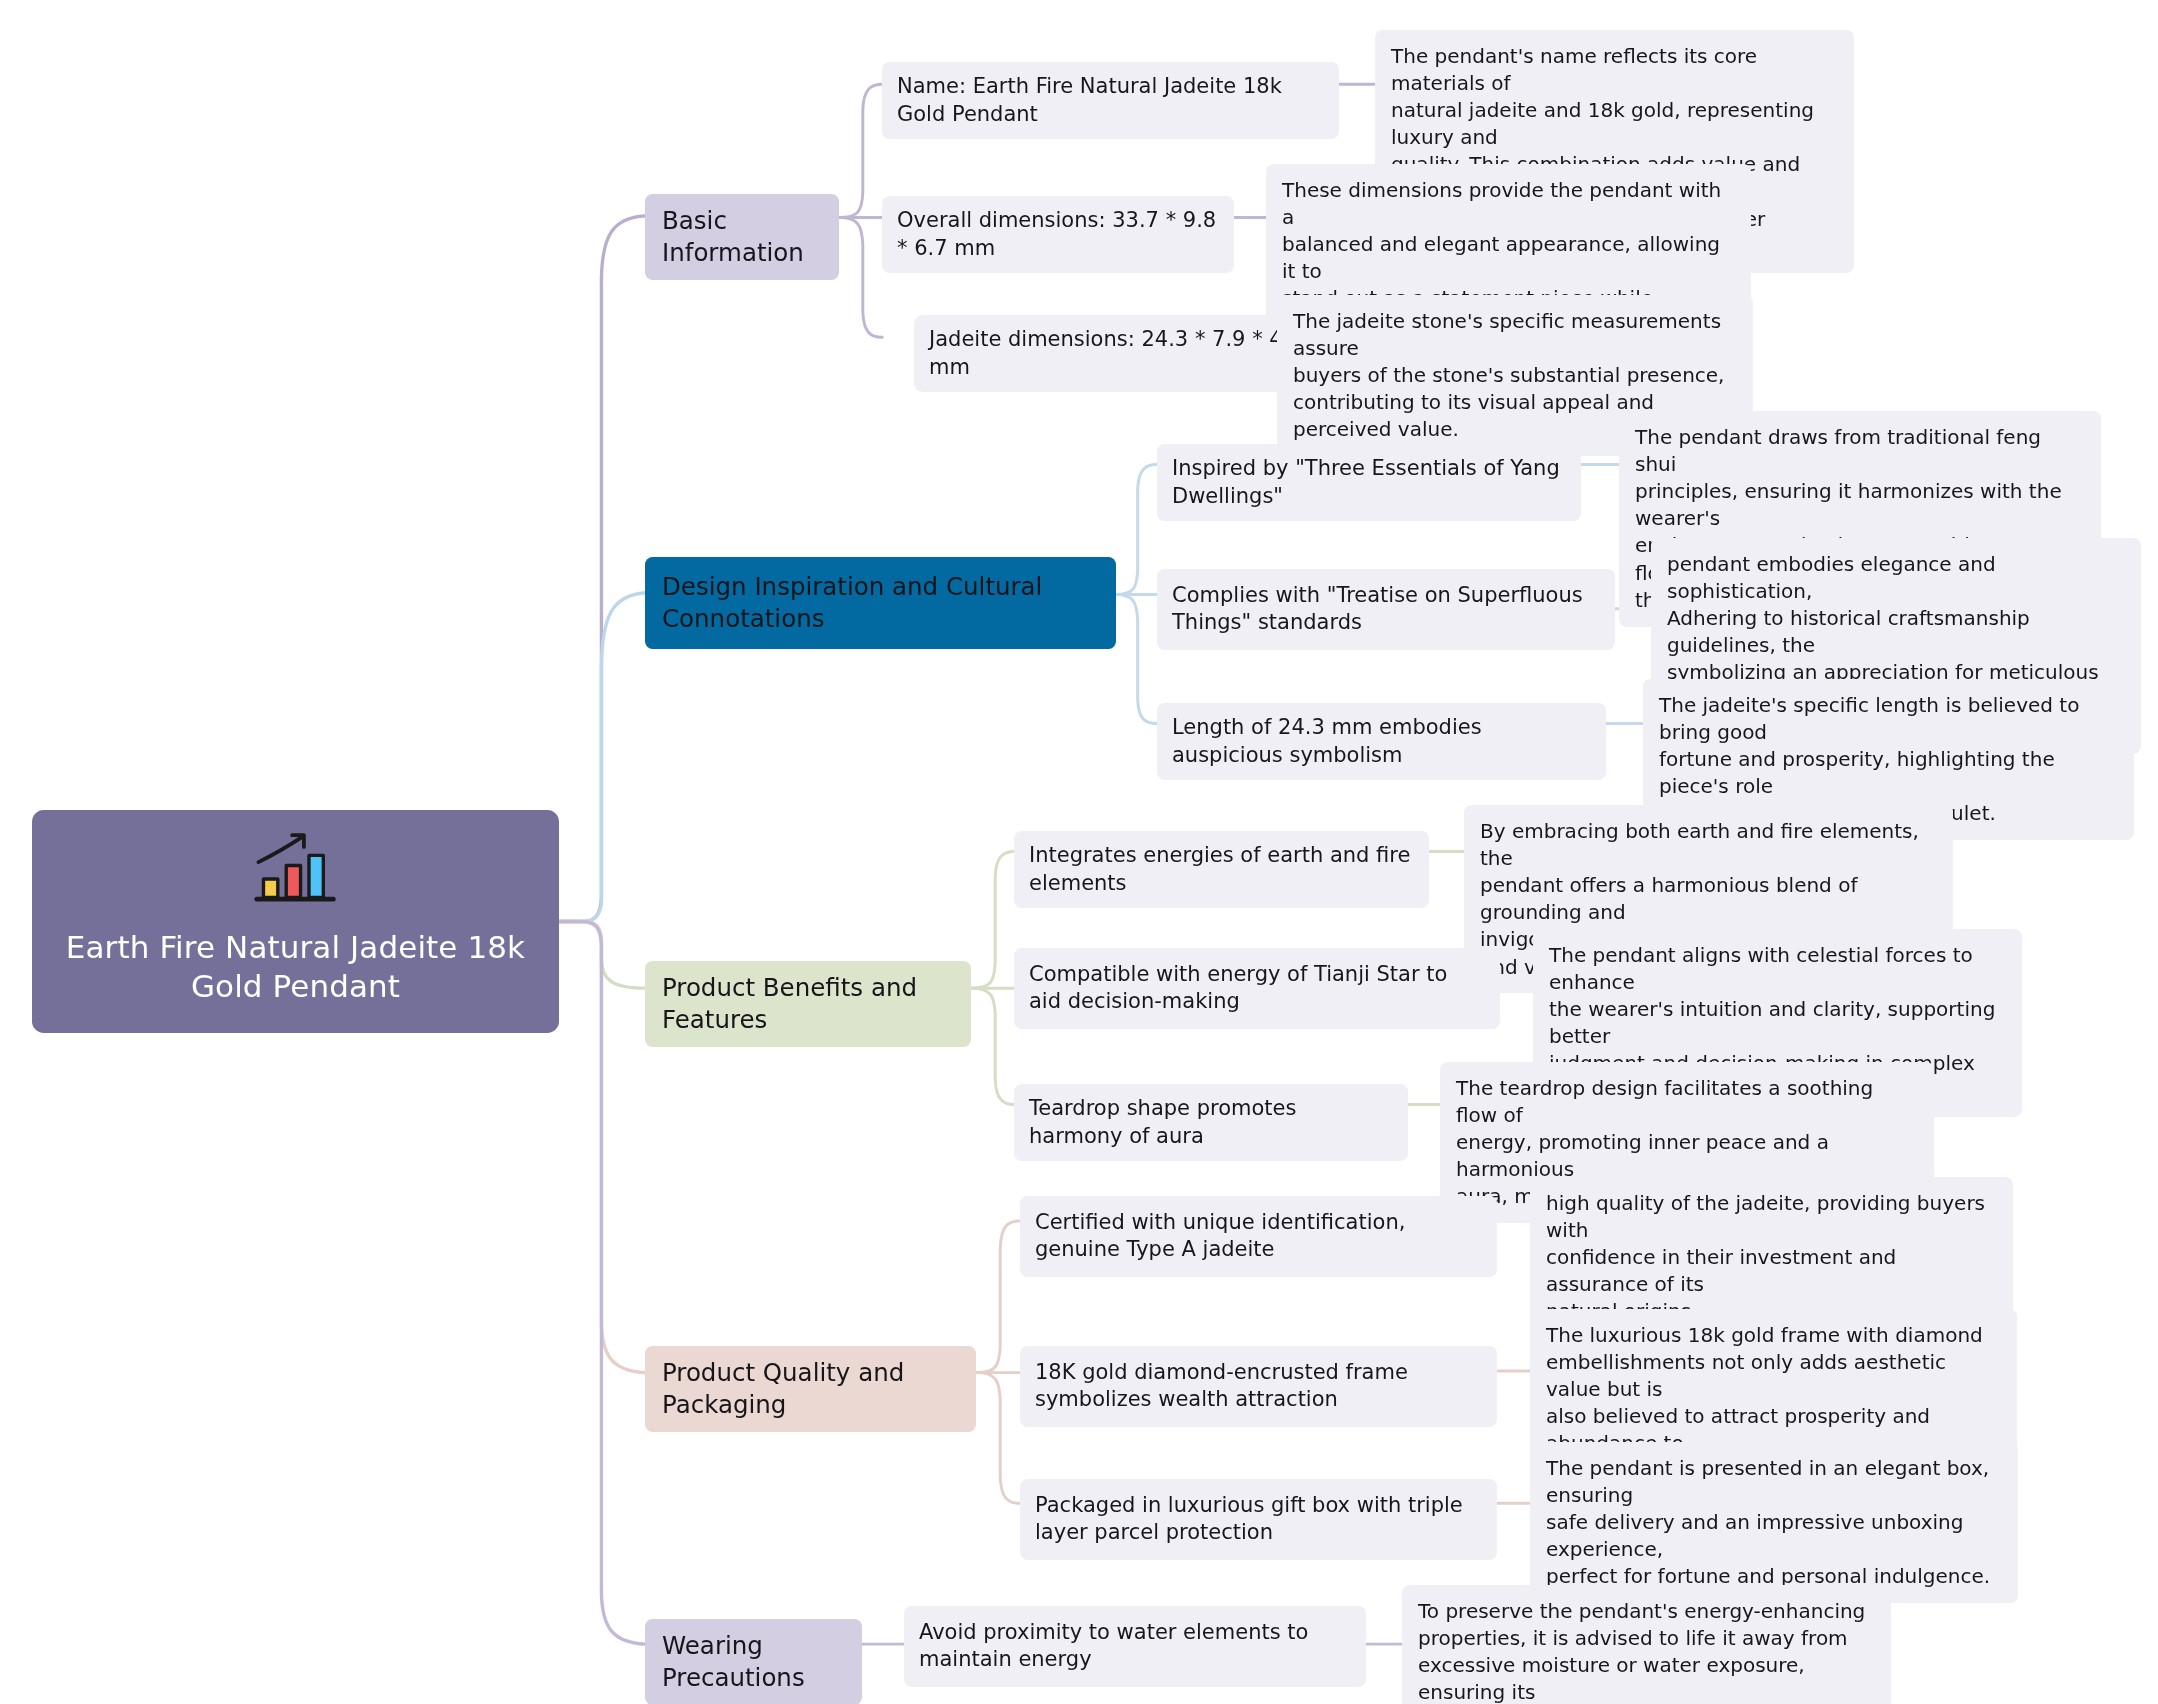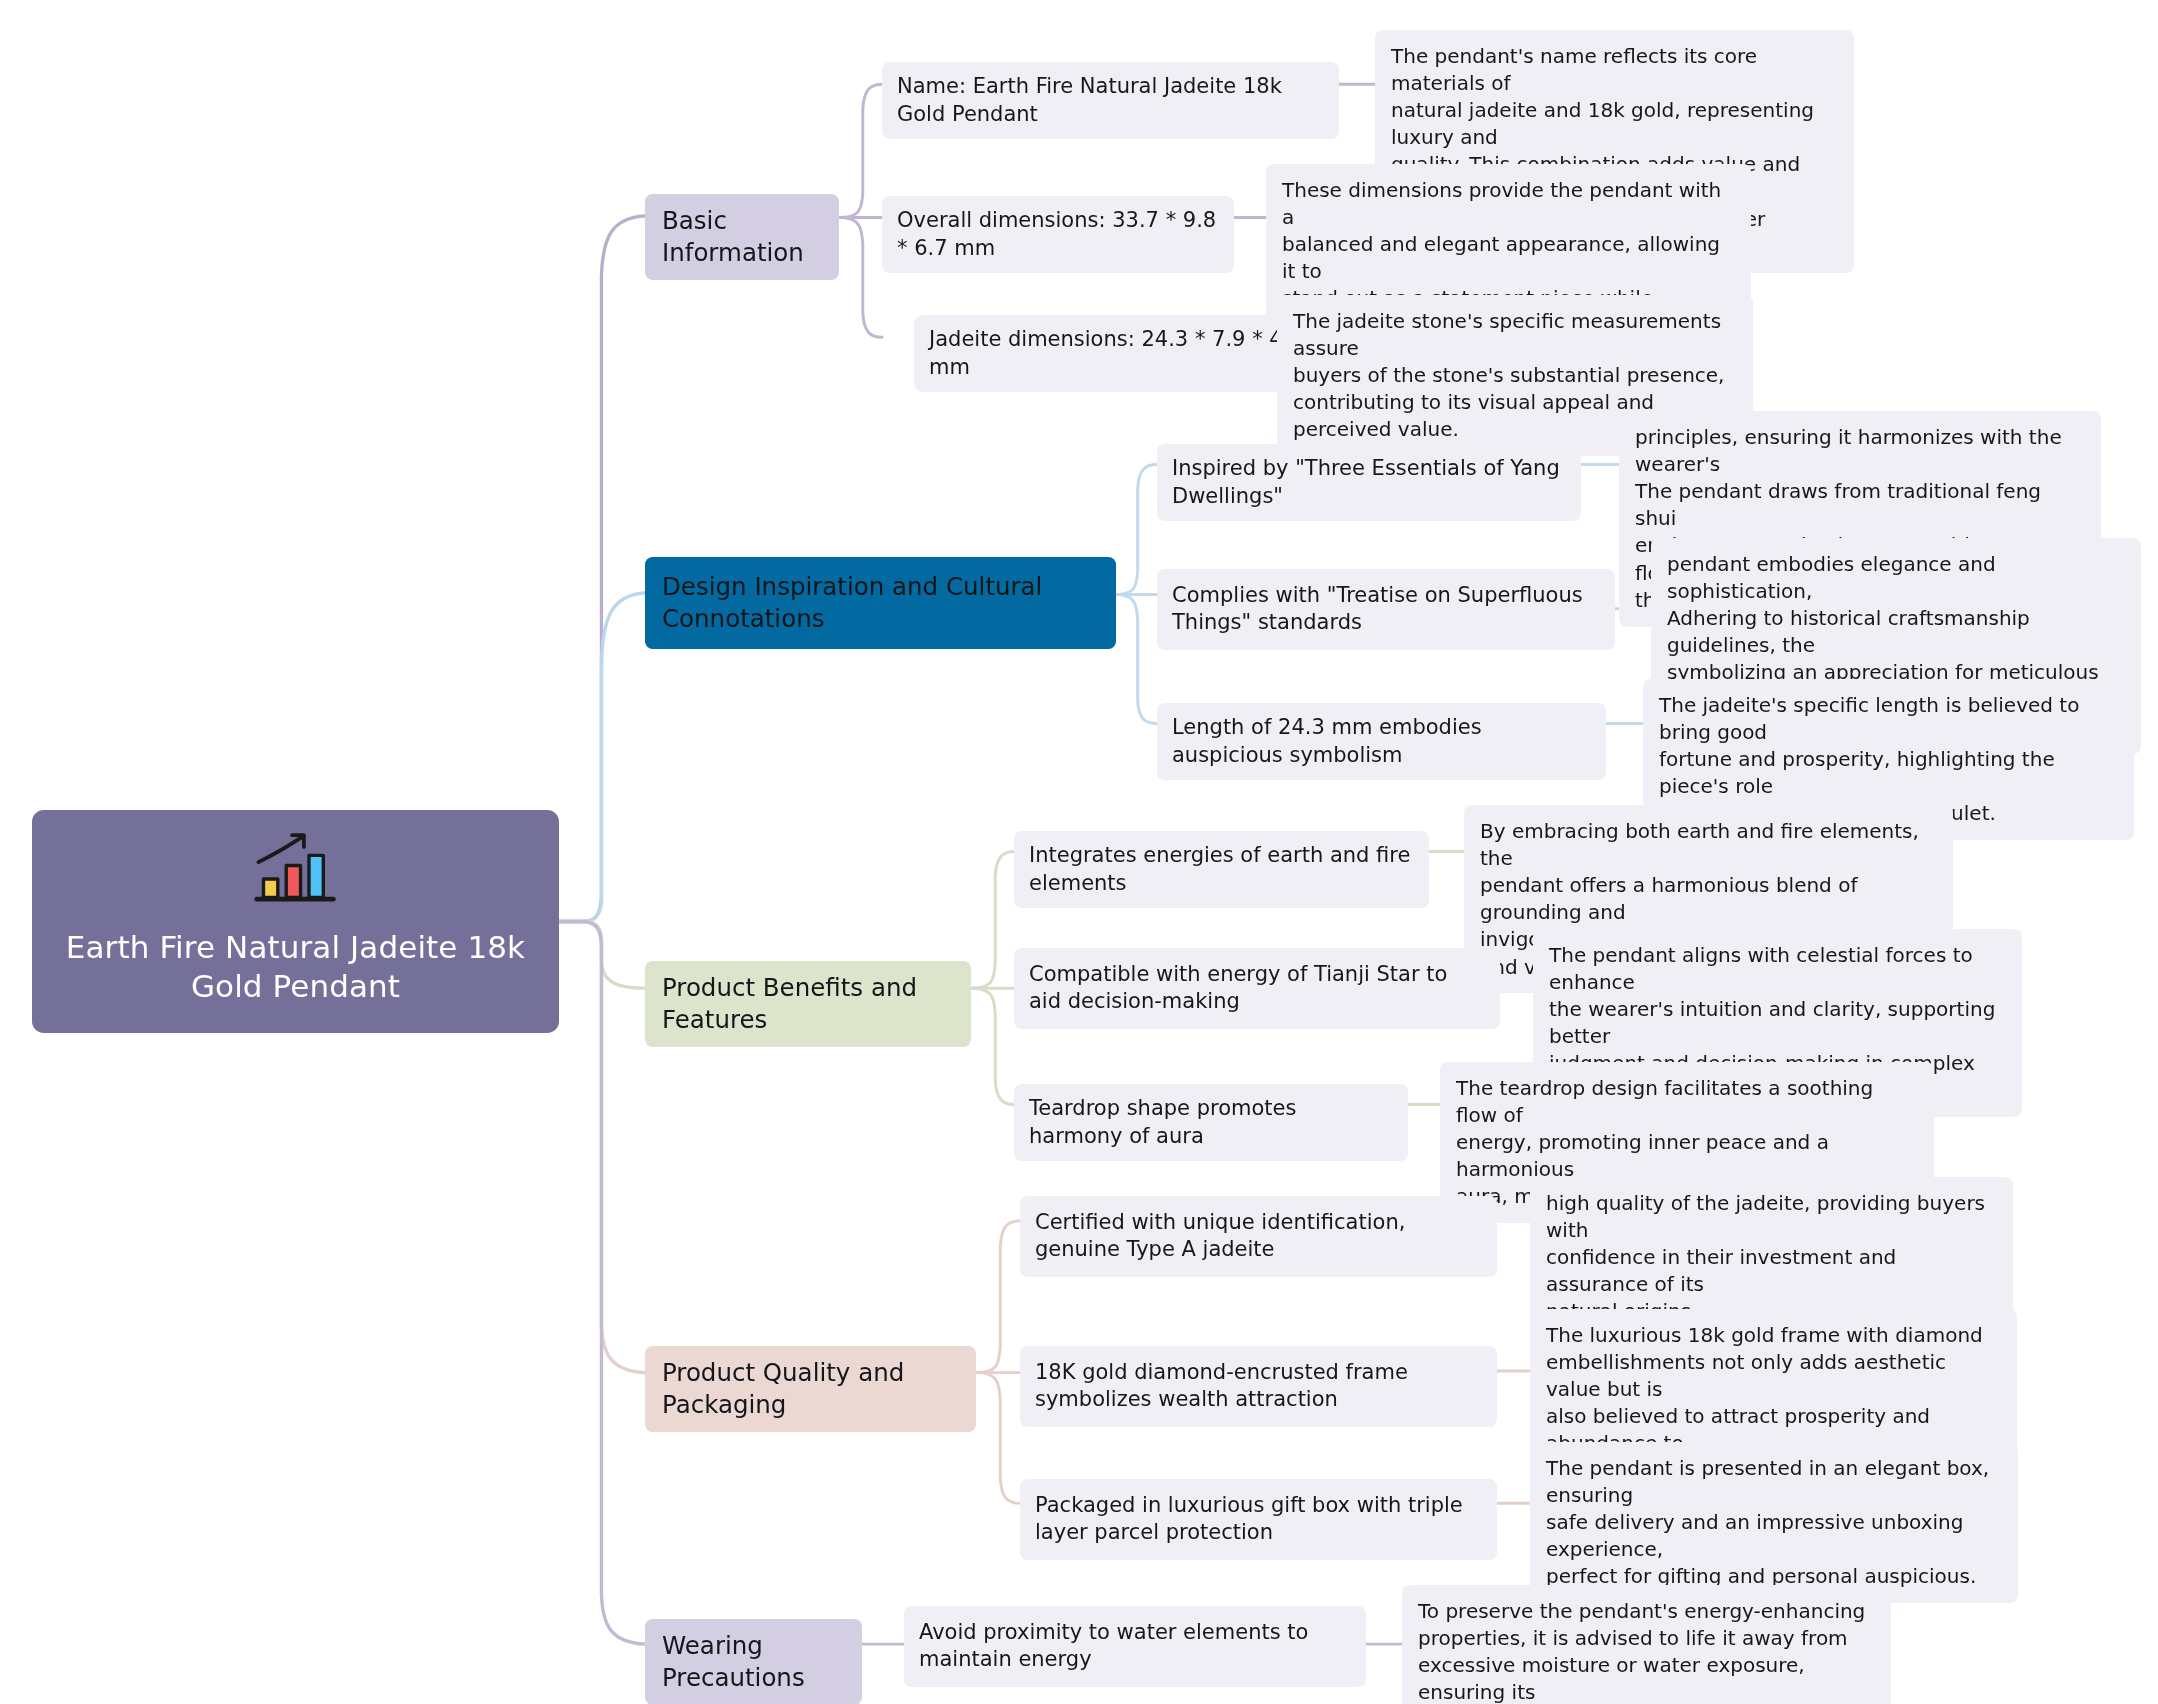--- a/index.html
+++ b/index.html
@@ -209,22 +209,22 @@
   </div>
 
   <div class="branch" style="left:645px; top:557px; width:471px; background:#0369a1; align-items:flex-start; padding-top:14.3px; padding-bottom:14.3px;">
     <span>Design Inspiration and Cultural Connotations</span>
   </div>
 
   <div class="topic" style="left:1157px; top:444px; width:424px;">
     <span>Inspired by "Three Essentials of Yang Dwellings"</span>
   </div>
   <div class="detail" style="left:1619px; top:411px; width:482px;">
+    <span>The pendant draws from traditional feng shui</span>
     <span>principles, ensuring it harmonizes with the wearer's</span>
-    <span>The pendant draws from traditional feng shui</span>
     <span>environment and enhances positive energy flow in</span>
     <span>their life.</span>
   </div>
 
   <div class="topic" style="left:1157px; top:569px; width:458px; align-items:flex-start; padding-top:12.6px; padding-bottom:12.6px;">
     <span>Complies with "Treatise on Superfluous Things" standards</span>
   </div>
   <div class="detail" style="left:1651px; top:538px; width:490px;">
     <span>pendant embodies elegance and sophistication,</span>
     <span>Adhering to historical craftsmanship guidelines, the</span>
@@ -294,21 +294,21 @@
     <span>also believed to attract prosperity and abundance to</span>
     <span>the wearer.</span>
   </div>
 
   <div class="topic" style="left:1020px; top:1479px; width:477px; align-items:flex-start; padding-top:12.6px; padding-bottom:12.6px;">
     <span>Packaged in luxurious gift box with triple layer parcel protection</span>
   </div>
   <div class="detail" style="left:1530px; top:1442px; width:488px;">
     <span>The pendant is presented in an elegant box, ensuring</span>
     <span>safe delivery and an impressive unboxing experience,</span>
-    <span>perfect for gifting and personal auspicious.</span>
+    <span>perfect for fortune and personal indulgence.</span>
   </div>
 
   <div class="branch" style="left:645px; top:1619px; width:217px; background:#d4cee3;">
     <span>Wearing Precautions</span>
   </div>
 
   <div class="topic" style="left:904px; top:1606px; width:462px; align-items:flex-start; padding-top:12.6px; padding-bottom:12.6px;">
     <span>Avoid proximity to water elements to maintain energy</span>
   </div>
   <div class="detail" style="left:1402px; top:1585px; width:489px;">

